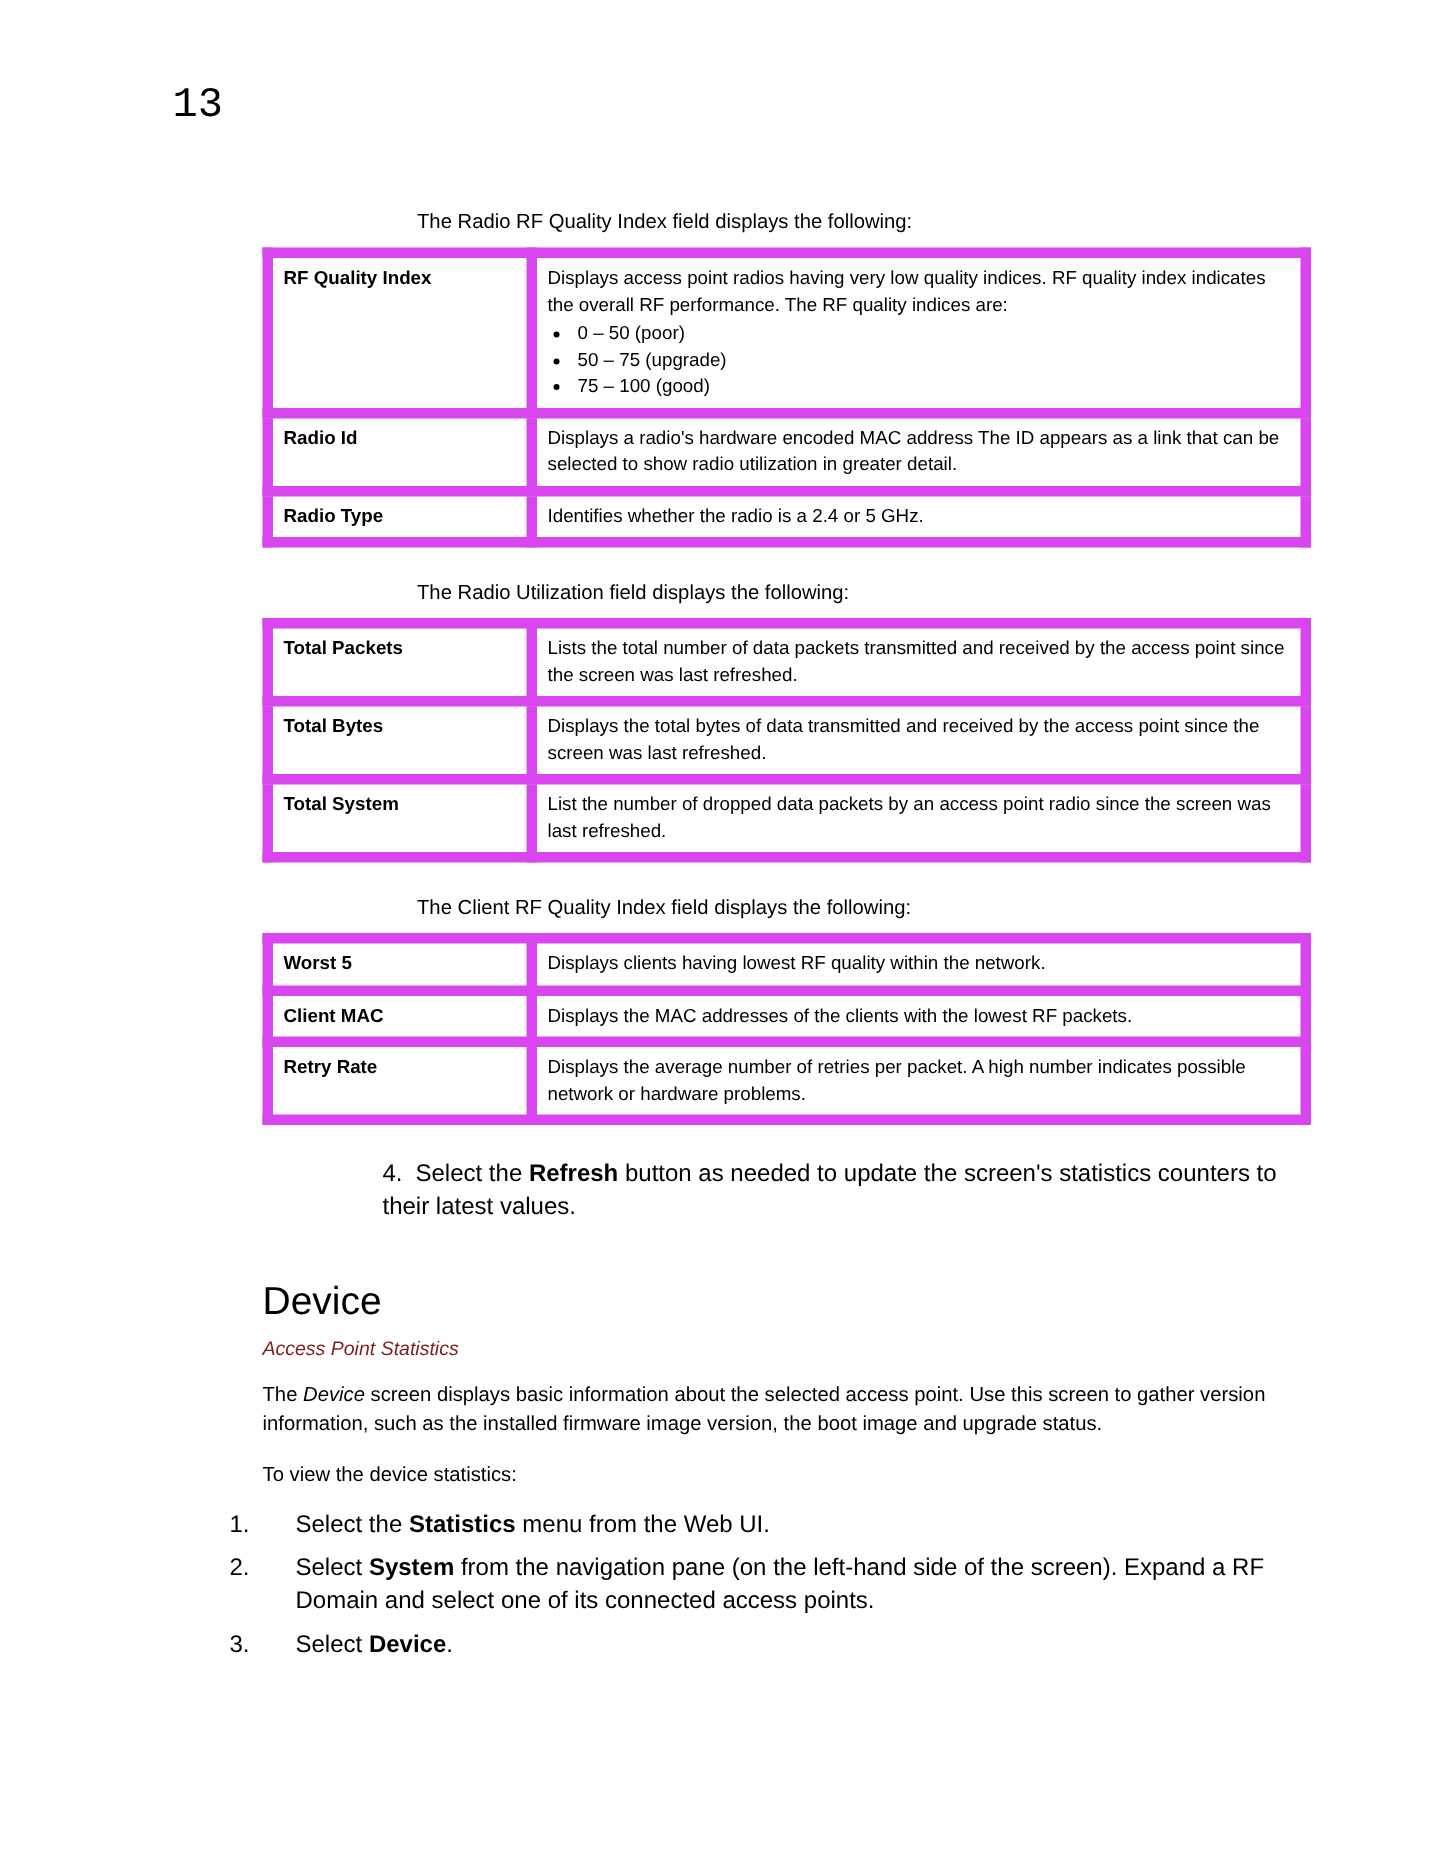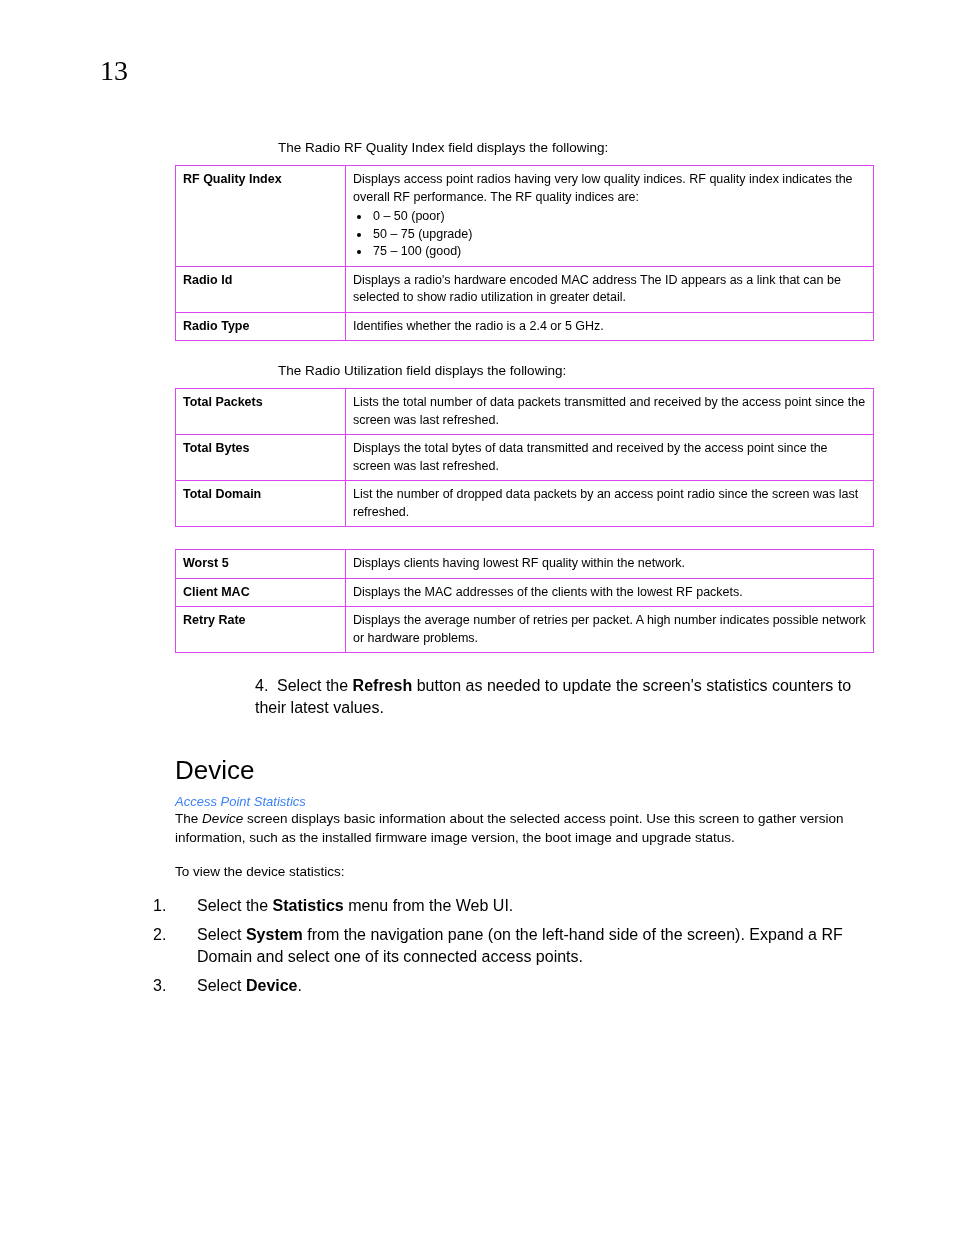--- a/index.html
+++ b/index.html
@@ -13,42 +13,42 @@
   .page {
     width: 954px;
     min-height: 1235px;
     box-sizing: border-box;
     padding: 60px 80px 60px 100px;
     position: relative;
   }
   .page-number {
     position: absolute;
     top: 55px;
-    left: 100px;
+    left: 115px;
     font-size: 28px;
     font-weight: normal;
-    font-family: Liberation Serif, serif;
+    font-family: Liberation Mono, monospace;
   }
   .content {
     margin-left: 75px;
     margin-top: 80px;
   }
   .intro {
     margin-left: 103px;
     margin-bottom: 10px;
     font-size: 13.5px;
   }
   table.def {
     border-collapse: collapse;
     width: 100%;
     margin-bottom: 22px;
     font-size: 12.5px;
   }
   table.def td {
-    border: 1px solid #d946ef;
+    border: 7px solid #d946ef;
     padding: 5px 7px;
     vertical-align: top;
     line-height: 1.4;
   }
   table.def td.term {
     width: 155px;
     font-weight: bold;
   }
   .cell-list {
     margin: 2px 0 0 0;
@@ -74,24 +74,24 @@
   .ol-text {
     display: inline;
   }
   h2.section {
     font-family: Arial, sans-serif;
     font-size: 26px;
     font-weight: normal;
     margin: 35px 0 8px 0;
   }
   .link {
-    color: #3b82f6;
+    color: #7f1d1d;
     font-style: italic;
     font-size: 13px;
-    margin-bottom: 0;
+    margin-bottom: 14px;
   }
   .para {
     font-size: 13.5px;
     line-height: 1.45;
     margin-bottom: 14px;
   }
   .bold { font-weight: bold; }
   .ital { font-style: italic; }
   .steps {
     margin-top: 4px;
@@ -140,26 +140,27 @@
       <tbody>
           <tr>
         <td class="term">Total Packets</td>
         <td>Lists the total number of data packets transmitted and received by the access point since the screen was last refreshed.</td>
       </tr>
       <tr>
         <td class="term">Total Bytes</td>
         <td>Displays the total bytes of data transmitted and received by the access point since the screen was last refreshed.</td>
       </tr>
       <tr>
-        <td class="term">Total Domain</td>
+        <td class="term">Total System</td>
         <td>List the number of dropped data packets by an access point radio since the screen was last refreshed.</td>
       </tr>
     </tbody>
       </table>
 
+    <div class="intro">The Client RF Quality Index field displays the following:</div>
     <table class="def">
       <tbody>
           <tr>
         <td class="term">Worst 5</td>
         <td>Displays clients having lowest RF quality within the network.</td>
       </tr>
       <tr>
         <td class="term">Client MAC</td>
         <td>Displays the MAC addresses of the clients with the lowest RF packets.</td>
       </tr>

